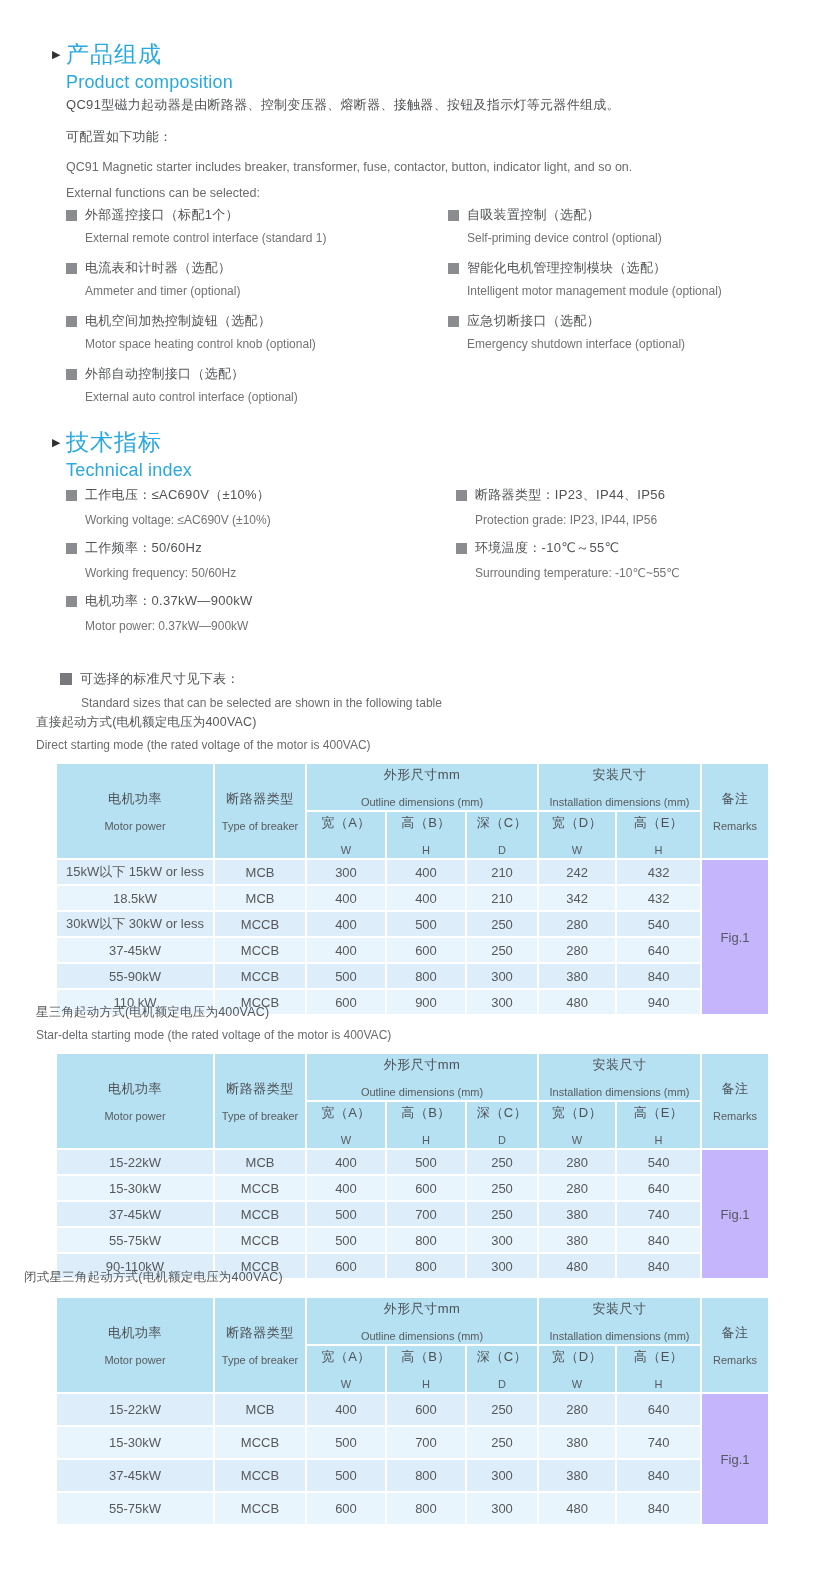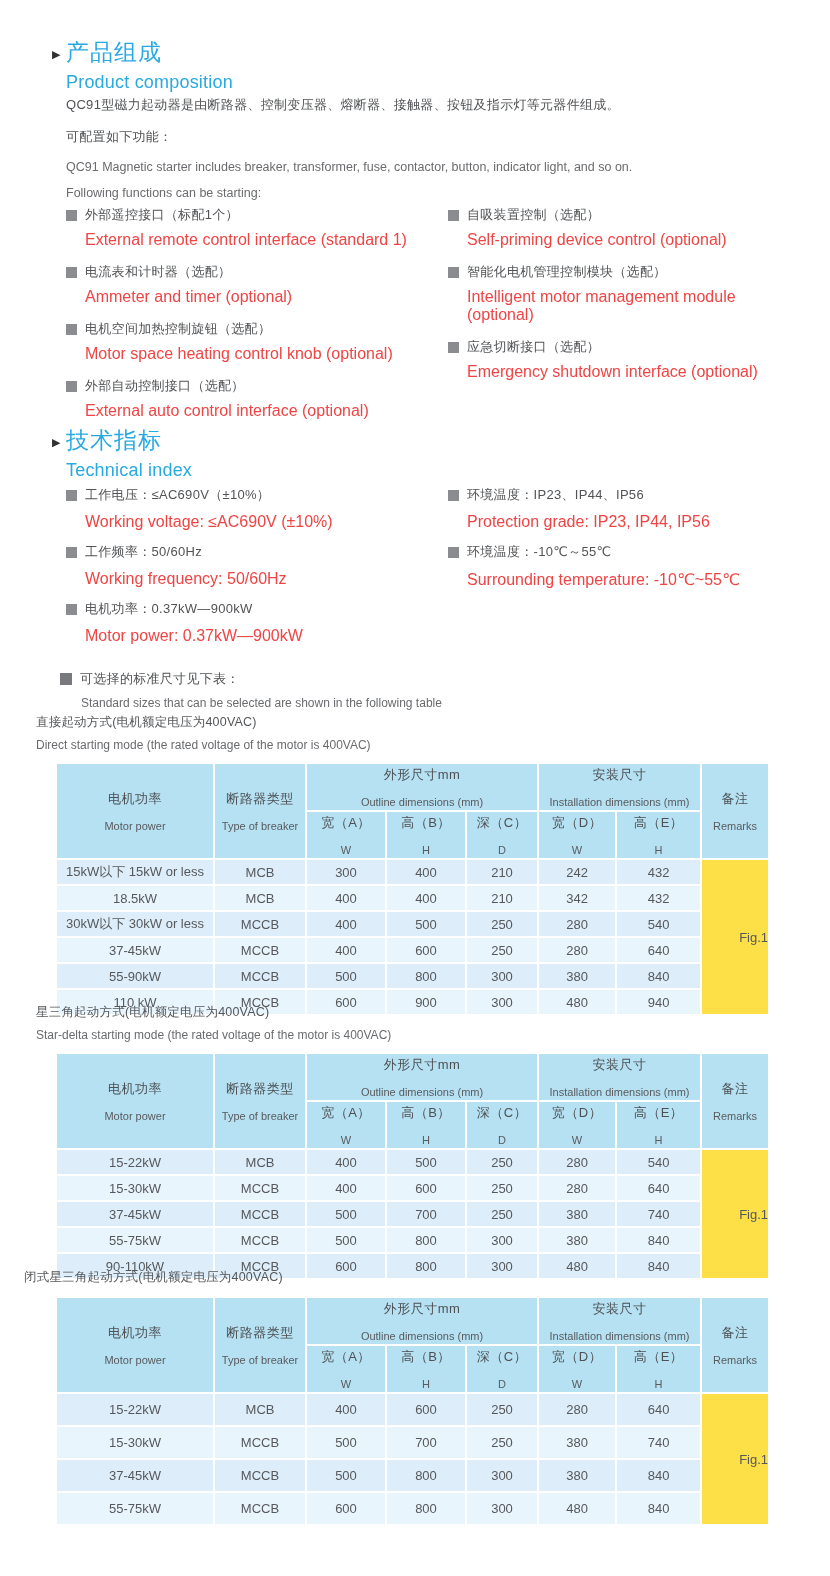--- a/index.html
+++ b/index.html
@@ -14,38 +14,38 @@
   }
   .abs { position: absolute; }
 
   
   .sec-head .marker {
     position: absolute; left: -14px; top: 7px;
     font-size: 11px; color: #2f3133; line-height: 1;
   }
   .sec-head h1 {
     font-size: 23px; font-weight: 500; letter-spacing: 1px;
-    color: #29a9e1; line-height: 1.1; font-family: Liberation Mono, monospace;
+    color: #29a9e1; line-height: 1.1;
   }
   .sec-head .sub {
     font-size: 18px; color: #29a9e1; margin-top: 5px; letter-spacing: .2px;
   }
 
   
   .paras p.zh { font-size: 13px; color: #515356; margin-bottom: 14px; letter-spacing:.3px; }
   .paras p.en { font-size: 12.5px; color: #696b6e; margin-bottom: 12px; }
 
   
   .twocol { display: flex; }
   .twocol .col-l { width: 382px; flex: none; }
   .twocol .col-r { flex: 1; }
   .item { margin-bottom: 14px; }
   .zh-line { display: flex; align-items: center; font-size: 13px; color: #515356; letter-spacing:.3px; }
   .sq { width: 11px; height: 11px; background: #8a8c8f; display: inline-block; margin-right: 8px; flex: none; }
-  .en-line { font-size: 16px; color: #ef4444; margin: 7px 0 0 19px; }
+  .en-line { font-size: 12px; color: #737373; margin: 7px 0 0 19px; }
 
   .spec .en-line { margin-top: 9px; }
   .spec { margin-bottom: 12px; }
 
   
   .std-note .zh-line { font-size: 13px; color: #515356; }
   .std-note .sq { width: 12px; height: 12px; background: #77797c; }
   .std-note .en-line { margin: 8px 0 0 21px; font-size: 12px; color: #696b6e; }
 
   
@@ -62,39 +62,39 @@
   }
   .th-zh { display: block; font-size: 13px; letter-spacing:.5px; }
   .th-en { display: block; font-size: 11px; margin-top: 12px; color: #595b5e; }
   th.group { height: 38px; }
   th.subhead { height: 34px; }
   table.dim td {
     background: #ddeefa; text-align: center;
     font-size: 13px; color: #56585b; height: 24px; vertical-align: middle;
   }
   table.dim tbody tr:nth-child(even) td { background: #e9f5fd; }
-  table.dim td.remark-cell { background: #fde047; font-size: 13px; text-align: right; }
+  table.dim td.remark-cell { background: #c4b5fd; font-size: 13px; }
   .t3 table.dim td { height: 31px; }
 </style>
 </head>
 <body>
 
 <div class="page">
 
   <div class="abs sec-head" style="top:42px;left:66px;">
     <span class="marker">▶</span>
     <h1>产品组成</h1>
     <div class="sub">Product composition</div>
   </div>
 
   <div class="abs paras" style="top:96px;left:66px;width:712px;">
     <p class="zh">QC91型磁力起动器是由断路器、控制变压器、熔断器、接触器、按钮及指示灯等元器件组成。</p>
     <p class="zh">可配置如下功能：</p>
     <p class="en">QC91 Magnetic starter includes breaker, transformer, fuse, contactor, button, indicator light, and so on.</p>
-    <p class="en">Following functions can be starting:</p>
+    <p class="en">External functions can be selected:</p>
   </div>
 
   <div class="abs twocol" style="top:206px;left:66px;width:712px;">
     <div class="col-l">
       <div class="item">
         <div class="zh-line">
             <span class="sq"></span>
             <span>外部遥控接口（标配1个）</span>
           </div>
         <div class="en-line">External remote control interface (standard 1)</div>
@@ -145,21 +145,21 @@
       </div>
     </div>
   </div>
 
   <div class="abs sec-head" style="top:430px;left:66px;">
     <span class="marker">▶</span>
     <h1>技术指标</h1>
     <div class="sub">Technical index</div>
   </div>
 
-  <div class="abs twocol" style="top:486px;left:66px;width:712px;">
+  <div class="abs twocol" style="top:486px;left:66px;width:712px;gap:8px;">
     <div class="col-l">
       <div class="item spec">
         <div class="zh-line">
             <span class="sq"></span>
             <span>工作电压：≤AC690V（±10%）</span>
           </div>
         <div class="en-line">Working voltage: ≤AC690V (±10%)</div>
       </div>
       <div class="item spec">
         <div class="zh-line">
@@ -173,21 +173,21 @@
             <span class="sq"></span>
             <span>电机功率：0.37kW—900kW</span>
           </div>
         <div class="en-line">Motor power: 0.37kW—900kW</div>
       </div>
     </div>
     <div class="col-r">
       <div class="item spec">
         <div class="zh-line">
             <span class="sq"></span>
-            <span>环境温度：IP23、IP44、IP56</span>
+            <span>断路器类型：IP23、IP44、IP56</span>
           </div>
         <div class="en-line">Protection grade: IP23, IP44, IP56</div>
       </div>
       <div class="item spec">
         <div class="zh-line">
             <span class="sq"></span>
             <span>环境温度：-10℃～55℃</span>
           </div>
         <div class="en-line">Surrounding temperature: -10℃~55℃</div>
       </div>

